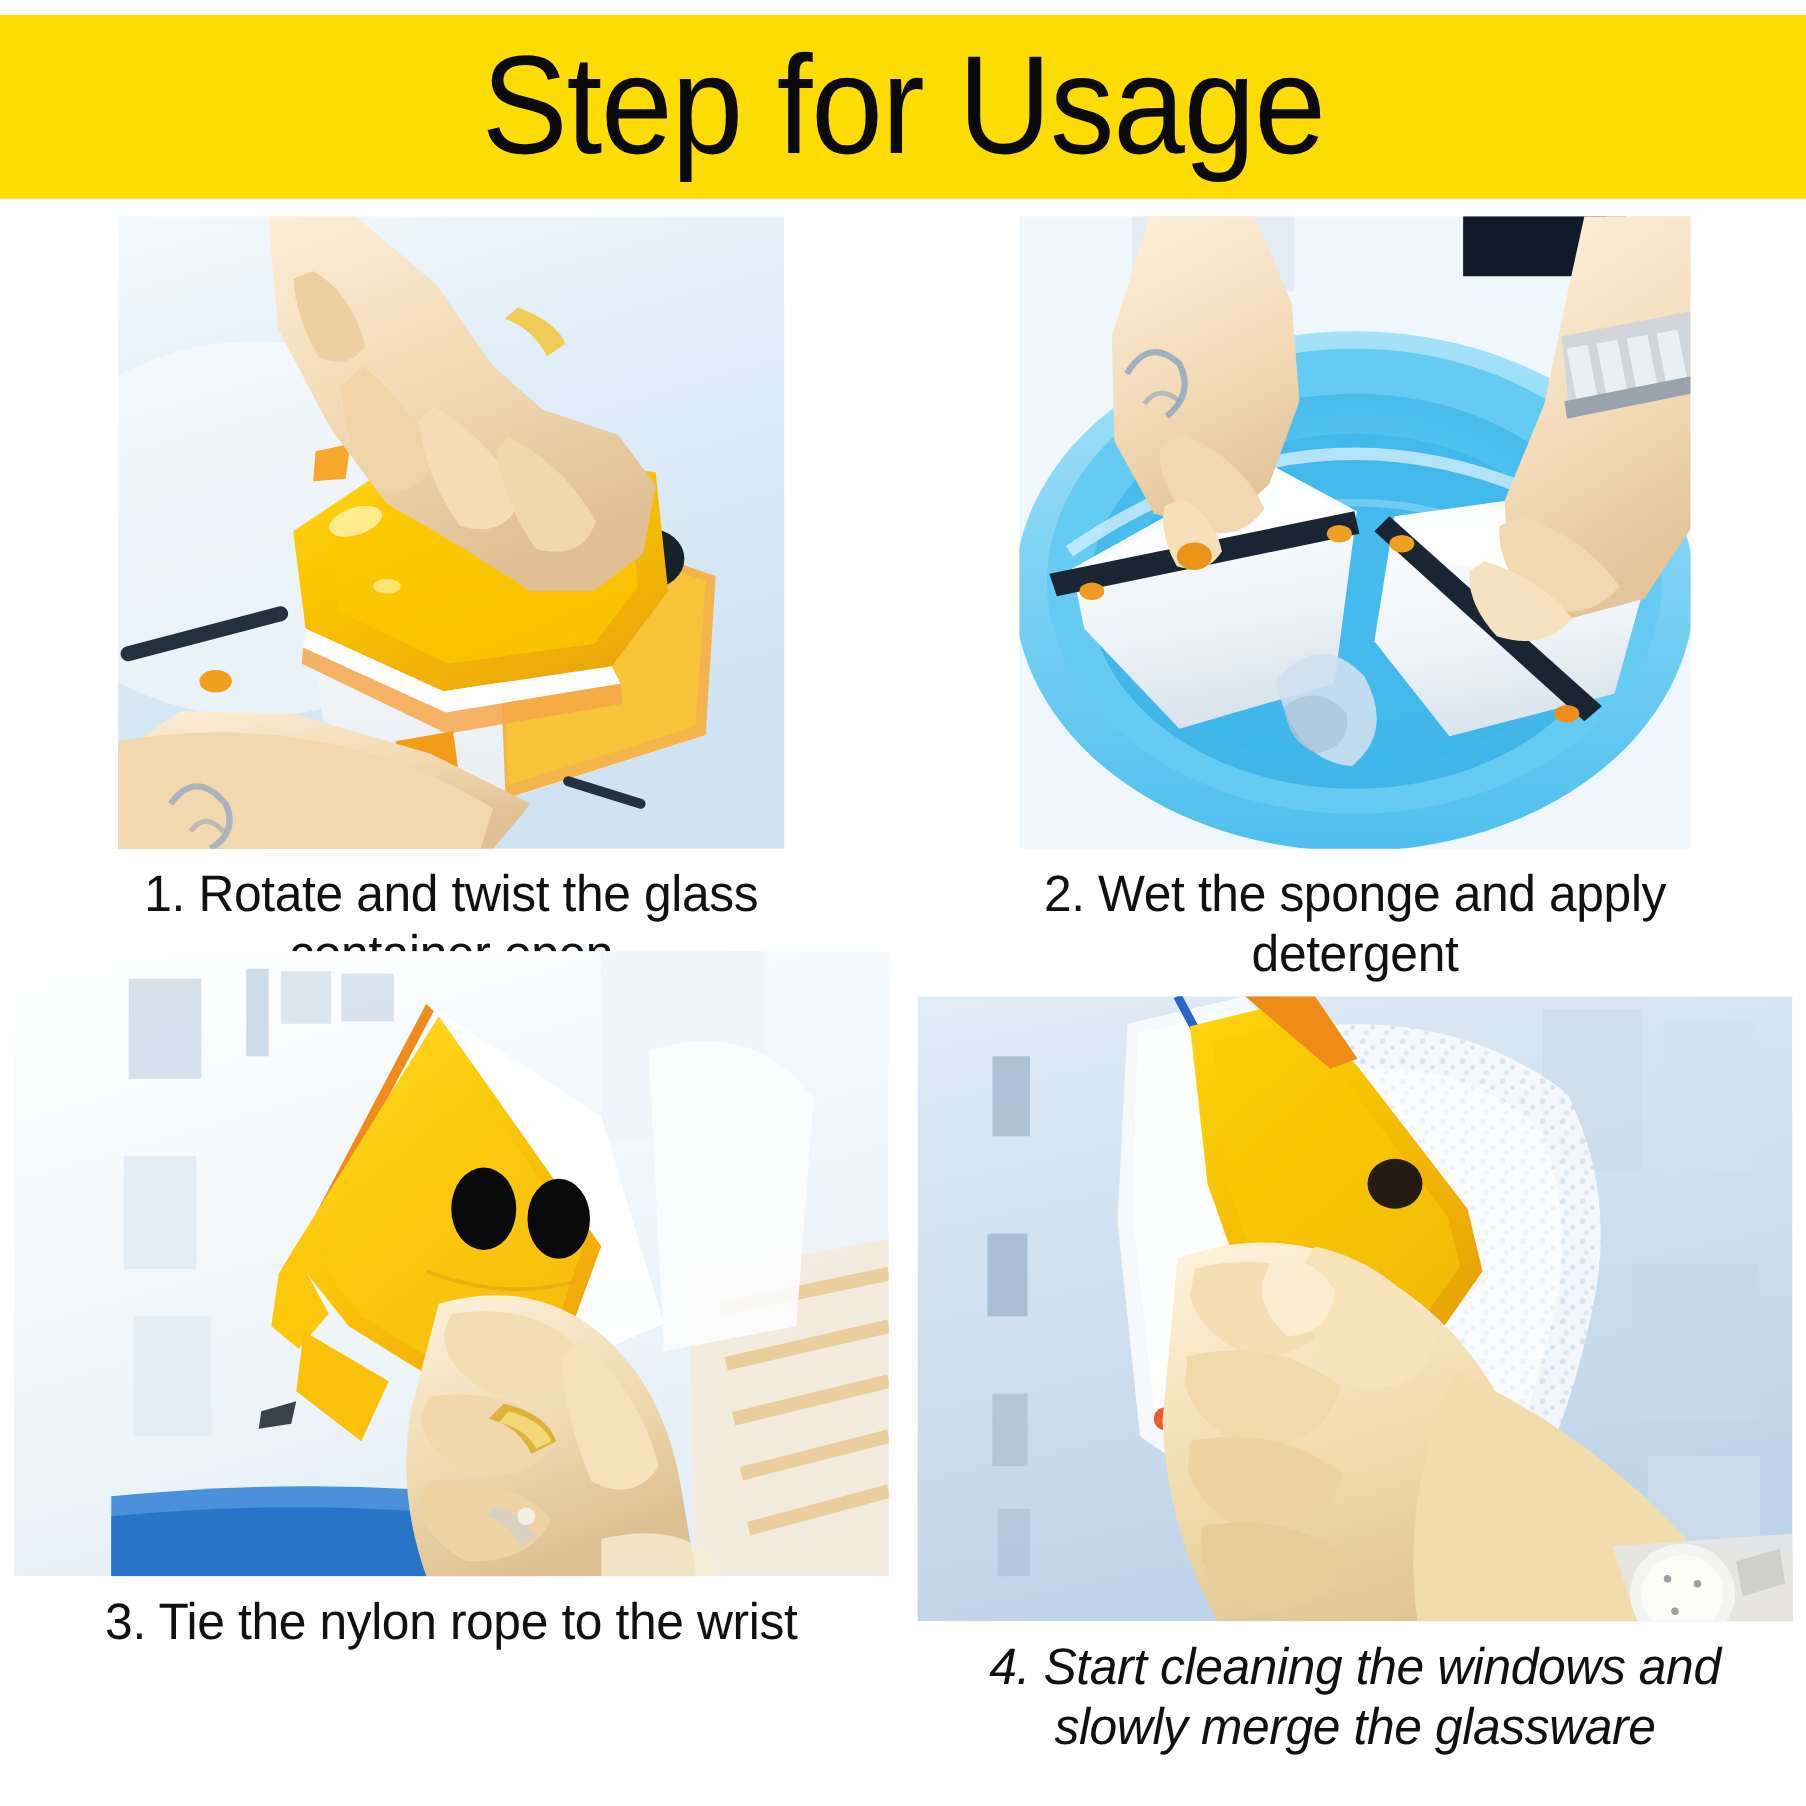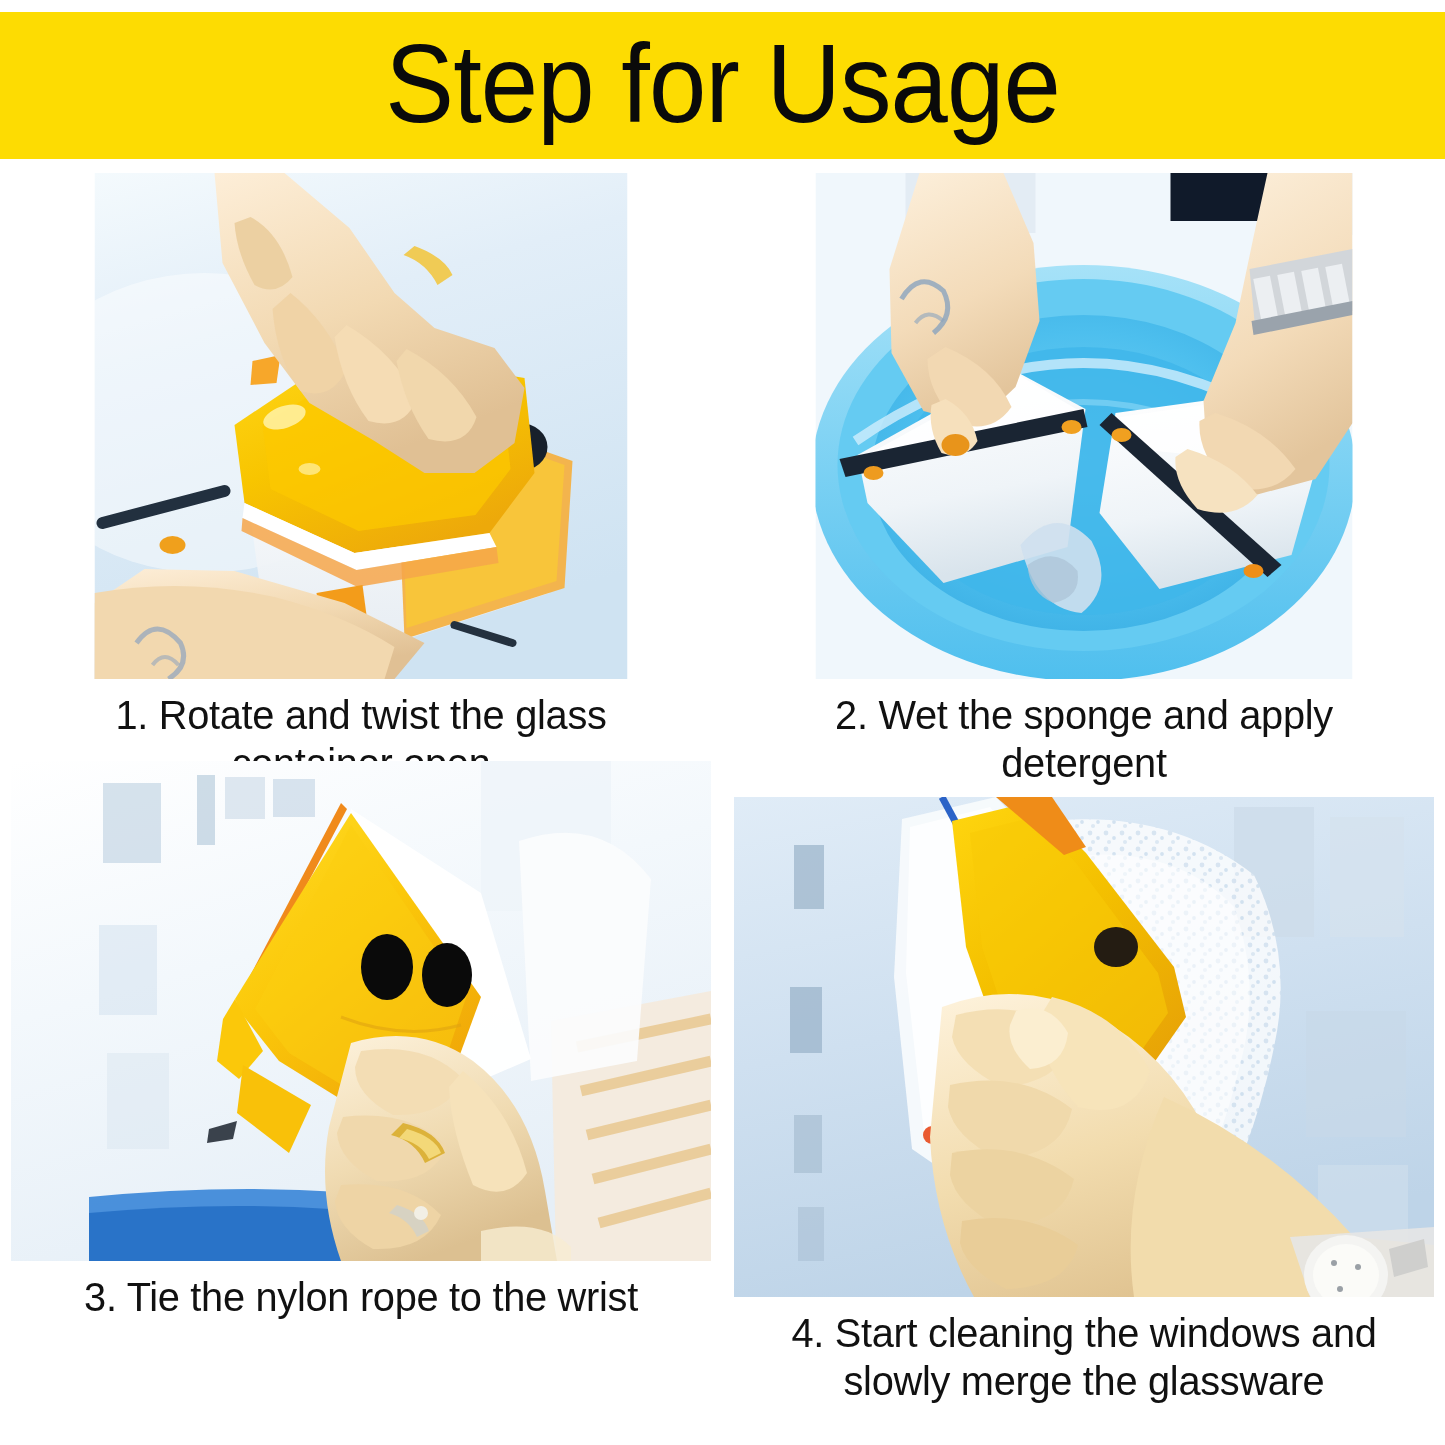--- a/index.html
+++ b/index.html
@@ -29,21 +29,21 @@
     margin-top:-4px;
   }
   
   #steps-grid{
     position:absolute;left:0;top:147px;width:1445px;height:1104px;
   }
   .step-cell{position:absolute;}
   #step-1{left:0;   top:20px;  width:722px;height:640px;}
   #step-2{left:723px;top:20px; width:722px;height:640px;}
   #step-3{left:0;   top:614px; width:722px;height:648px;}
-  #step-4{left:723px;top:650px;width:722px;height:648px;}
+  #step-4{left:723px;top:650px;width:722px;height:648px;font-style:italic;}
 
   .photo-frame{
     position:absolute;left:50%;transform:translateX(-50%);
     overflow:hidden;background:#ffffff;
   }
   #photo-1{top:6px;width:533px;height:506px;}
   #photo-2{top:6px;width:537px;height:506px;}
   #photo-3{top:0px;width:700px;height:500px;}
   #photo-4{top:0px;width:700px;height:500px;}
 

